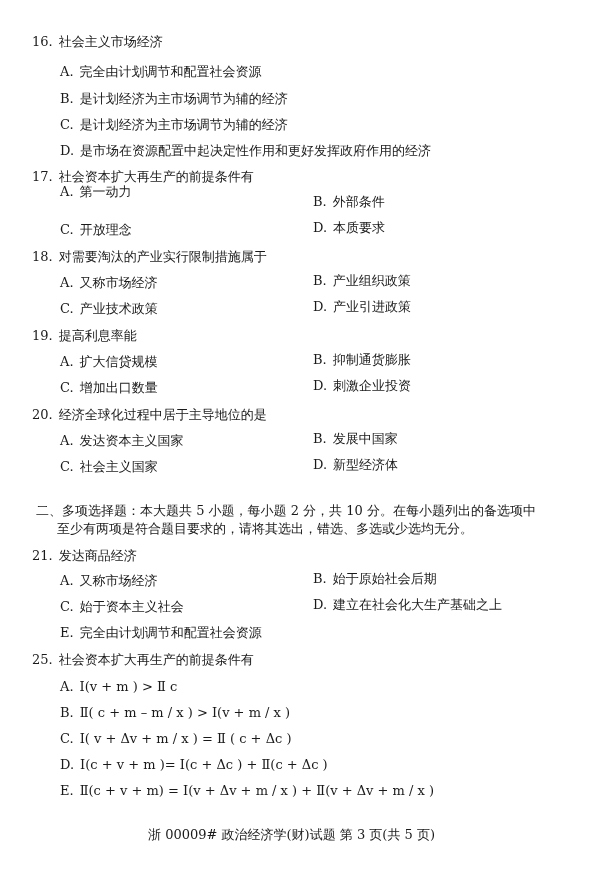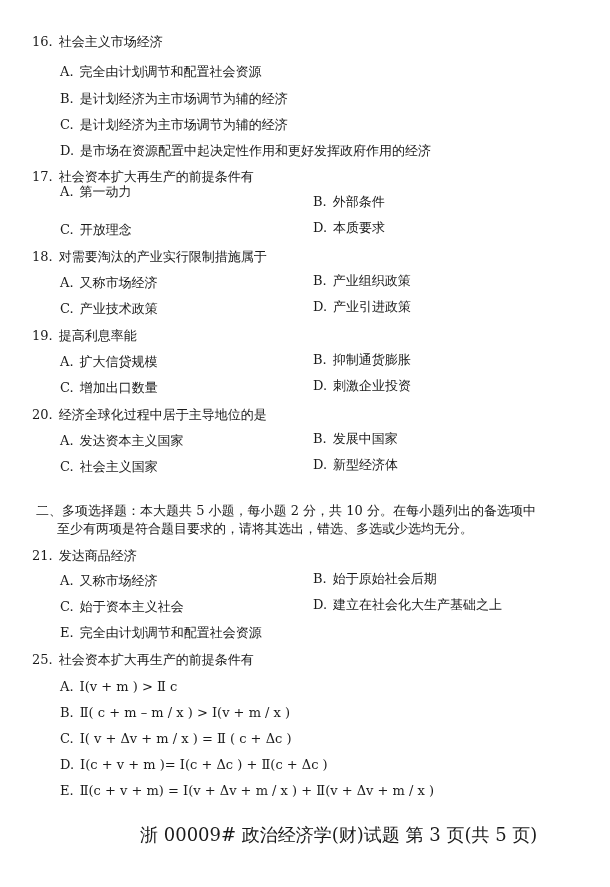--- a/index.html
+++ b/index.html
@@ -7,21 +7,21 @@
     width: 610px; height: 887px; position: relative; overflow: hidden;
     font-family: "DejaVu Serif", "Liberation Serif", serif;
     color: #1a1a1a; font-size: 13px;
   }
   .line { position: absolute; white-space: nowrap; line-height: 16px; }
   .q { left: 32px; }
   .opt { left: 60px; }
   .opt2 { left: 313px; }
   .sec { left: 36px; margin-top: 6px; }
   .sec2 { left: 57px; }
-  .footer { left: 140px; font-size: 18px; }
+  .footer { left: 148px; font-size: 13px; }
   .lbl { display: inline-block; margin-right: 6px; }
   .num { display: inline-block; margin-right: 6px; }
 </style>
 </head>
 <body>
 
 <div class="line q" style="top:34px">
   <span class="num">16.</span><span>社会主义市场经济</span>
 </div>
 <div class="line opt" style="top:64px">

